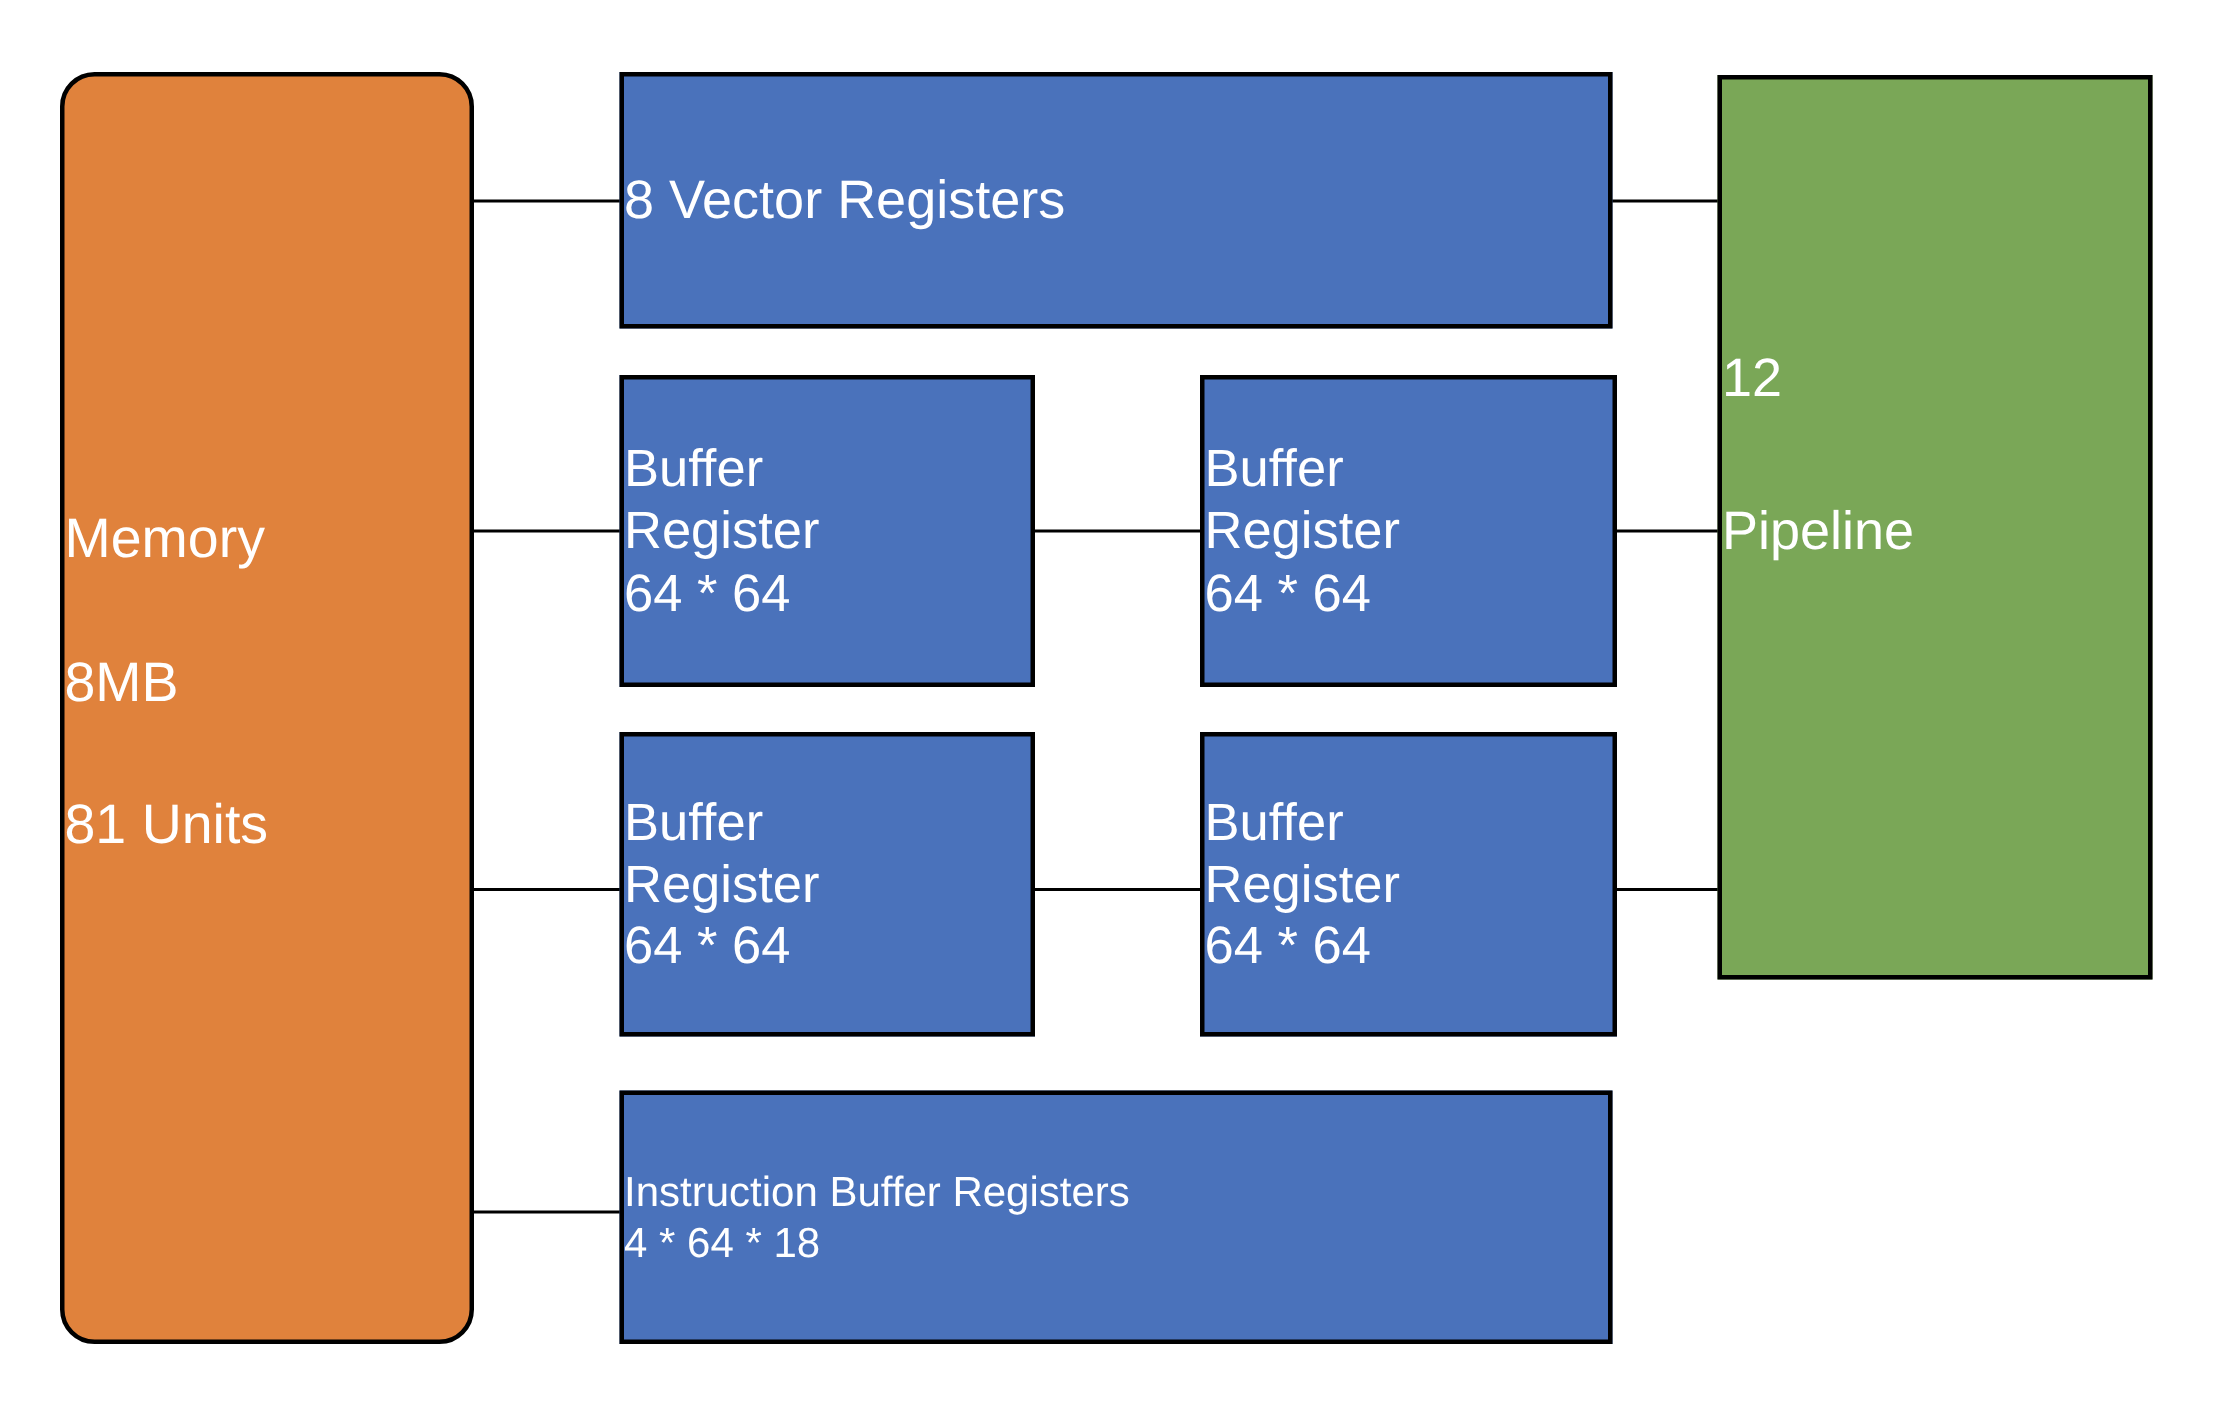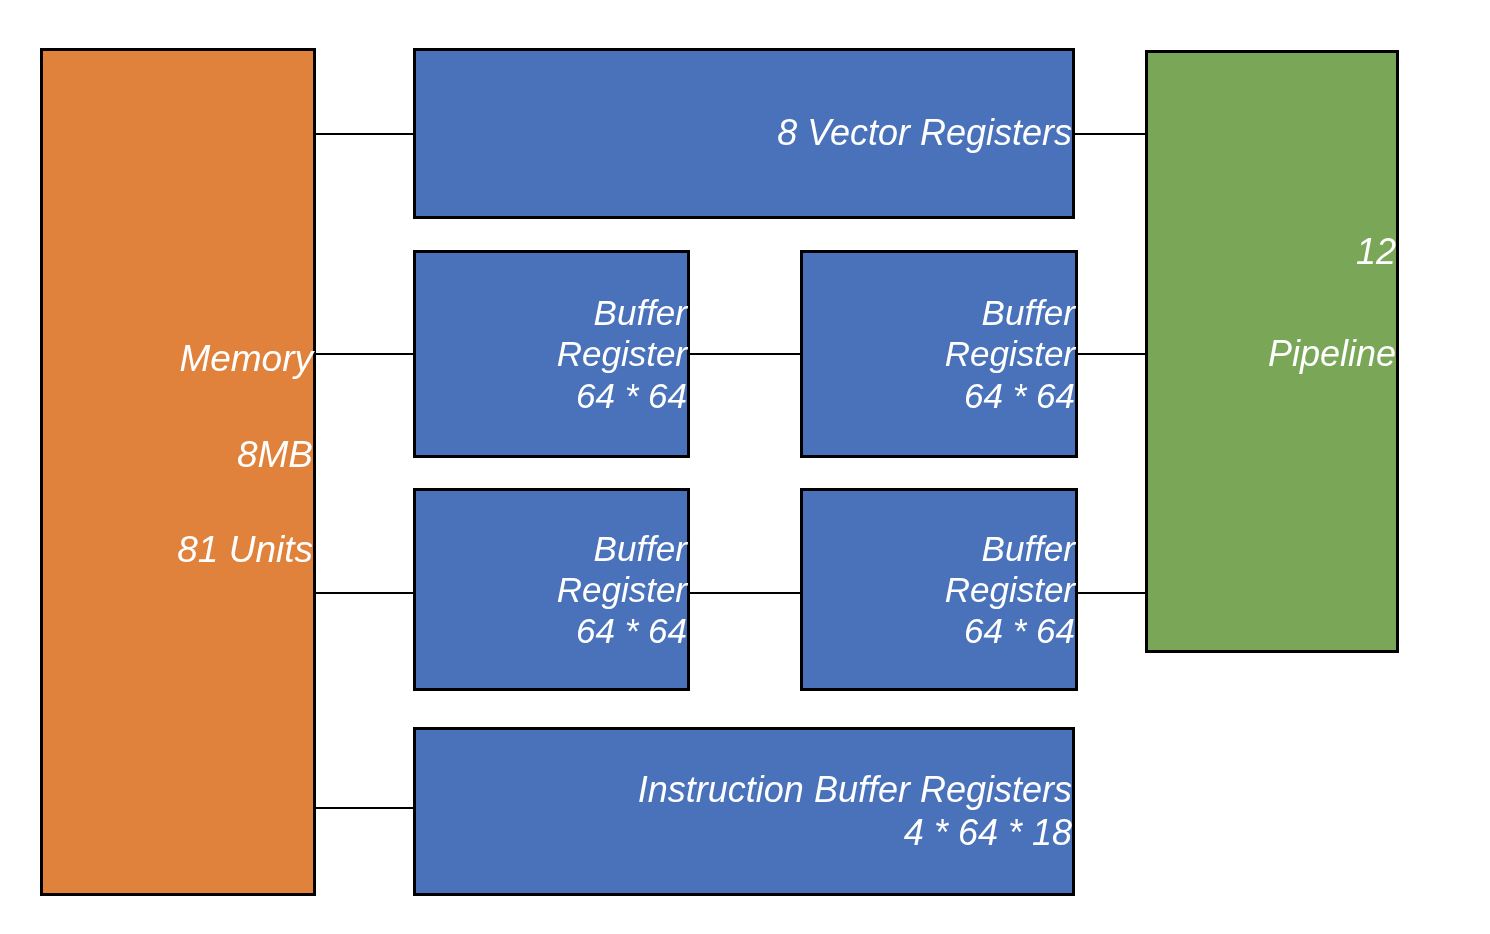--- a/index.html
+++ b/index.html
@@ -16,42 +16,42 @@
     height: 934px;
     background: #ffffff;
     overflow: hidden;
   }
   .node {
     position: absolute;
     box-sizing: border-box;
     border: 3px solid #000000;
     display: flex;
     flex-direction: column;
-    align-items: flex-end;
+    align-items: flex-start;
     justify-content: center;
     color: #ffffff;
     text-align: center;
     line-height: 1.18;
     z-index: 2;
-    font-style: italic;
   }
   .node .line {
     display: block;
     white-space: nowrap;
   }
   .orange { background: #e0823c; }
   .blue   { background: #4a72bb; }
   .green  { background: #7aa757; }
 
   
   #memory {
     left: 40px; top: 48px; width: 276px; height: 848px;
     font-size: 37px;
     justify-content: flex-start;
     padding-top: 286px;
+    border-radius: 23px;
   }
   #memory .line { margin-bottom: 52px; }
 
   #vector-registers {
     left: 413px; top: 48px; width: 662px; height: 171px;
     font-size: 36px;
   }
   #buffer-reg-1 {
     left: 413px; top: 250px; width: 277px; height: 208px;
     font-size: 35px;
@@ -63,24 +63,24 @@
   #buffer-reg-3 {
     left: 413px; top: 488px; width: 277px; height: 203px;
     font-size: 35px;
   }
   #buffer-reg-4 {
     left: 800px; top: 488px; width: 278px; height: 203px;
     font-size: 35px;
   }
   #instruction-buffer {
     left: 413px; top: 727px; width: 662px; height: 169px;
-    font-size: 36px;
+    font-size: 28px;
   }
   #pipeline-components {
-    left: 1145px; top: 50px; width: 254px; height: 603px;
+    left: 1145px; top: 50px; width: 290px; height: 603px;
     font-size: 36px;
     justify-content: flex-start;
     padding-top: 178px;
   }
   #pipeline-components .line { margin-bottom: 60px; }
 
   .connector {
     position: absolute;
     background: #000000;
     height: 2px;

